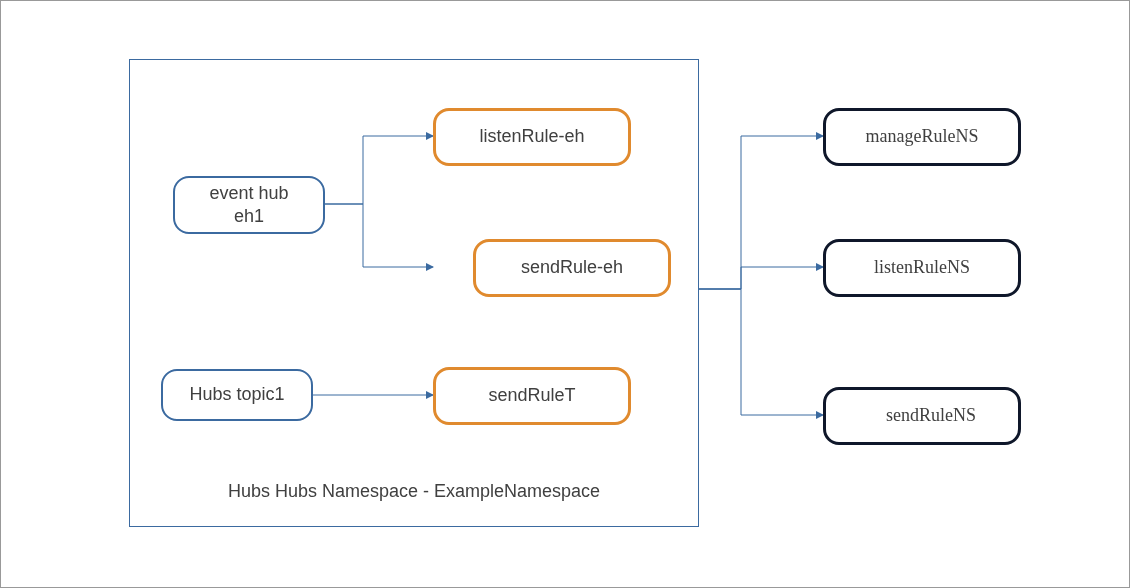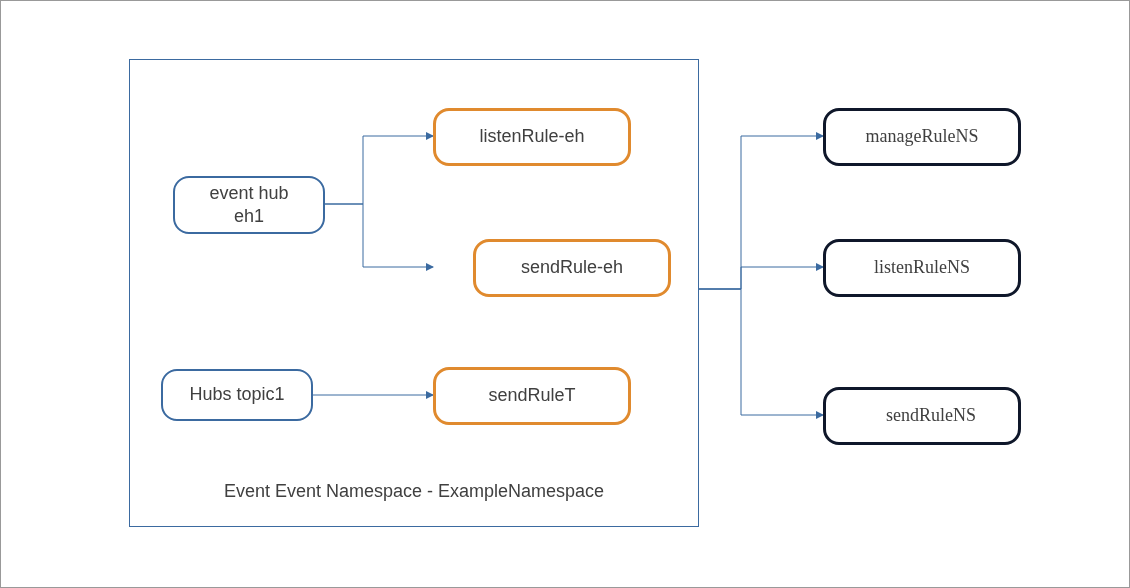--- a/index.html
+++ b/index.html
@@ -125,15 +125,15 @@
   </div>
 
   <div class="box purple-box" style="left:822px; top:238px; width:198px; height:58px;">
     <span>listenRuleNS</span>
   </div>
 
   <div class="box purple-box" style="left:822px; top:386px; width:198px; height:58px;padding-left:18px;">
     <span>sendRuleNS</span>
   </div>
 
-  <div class="namespace-label">Event Event Namespace - ExampleNamespace</div>
+  <div class="namespace-label">Hubs Hubs Namespace - ExampleNamespace</div>
 
 </div>
 
 </body></html>

